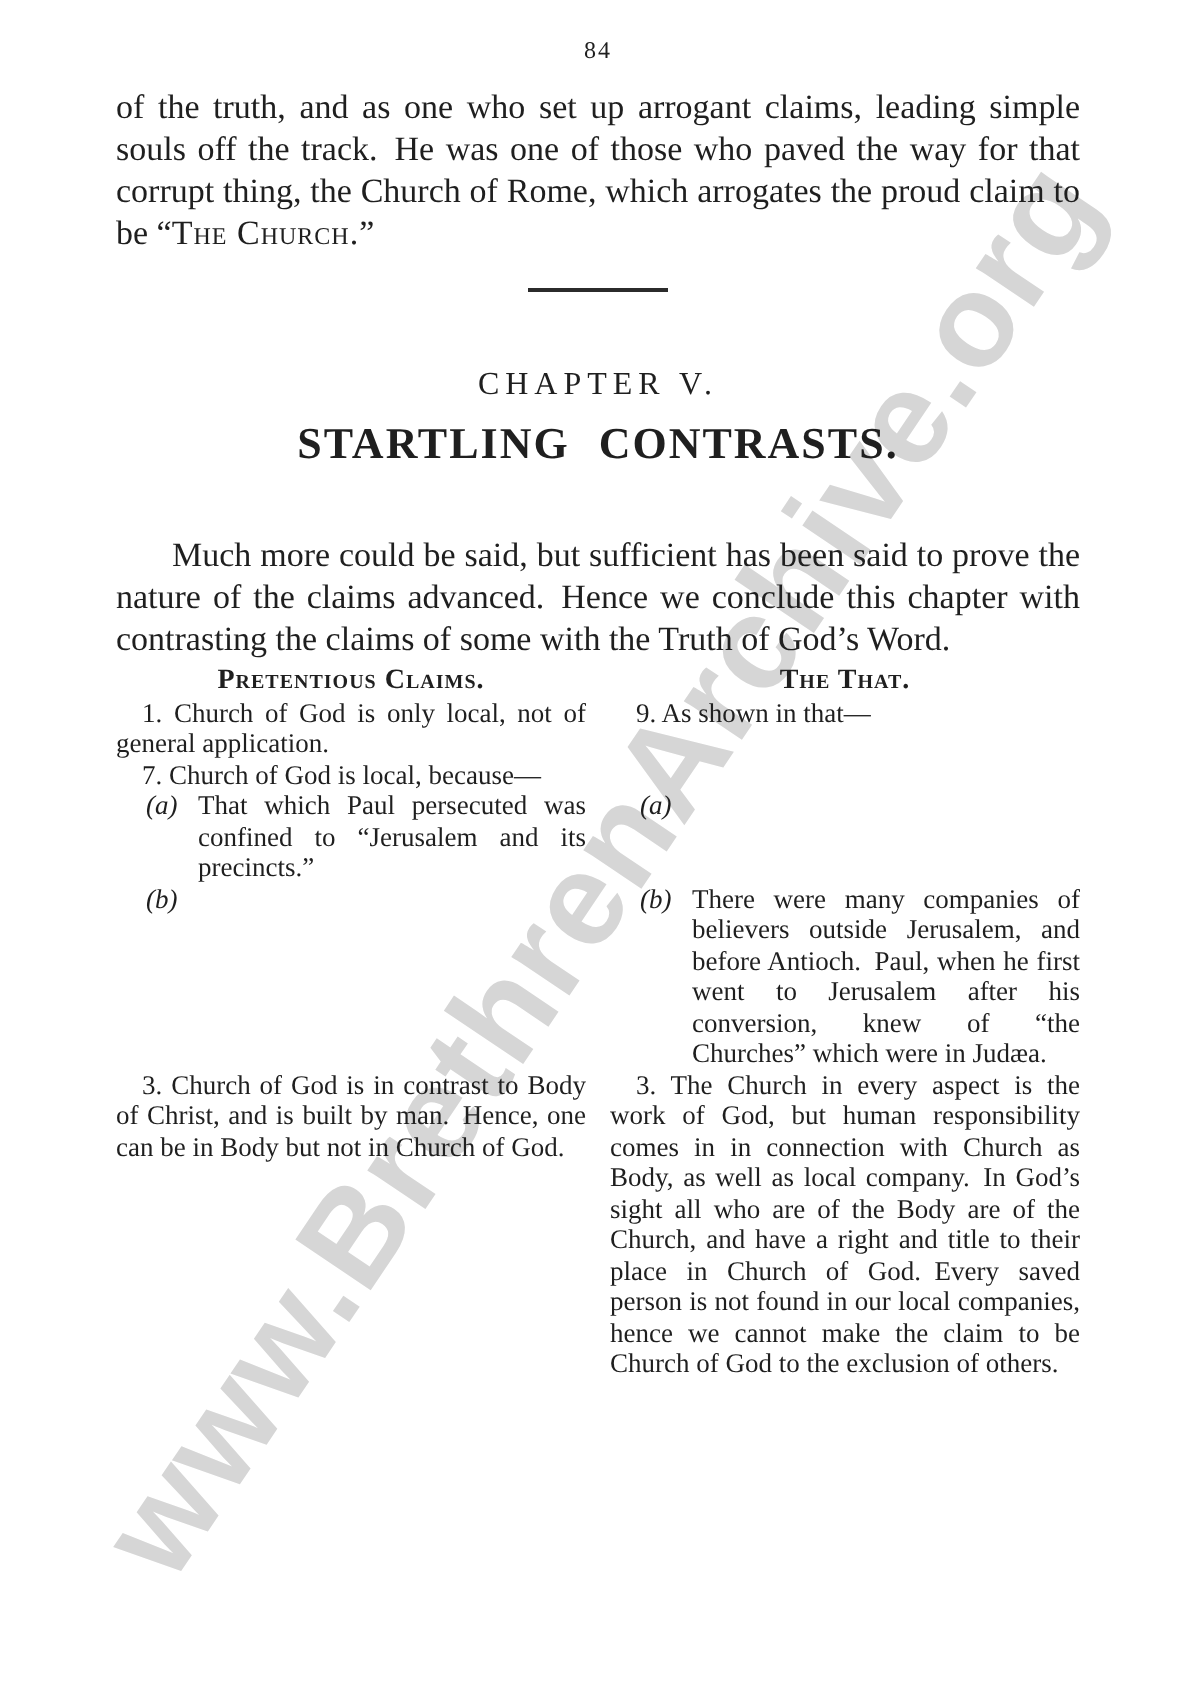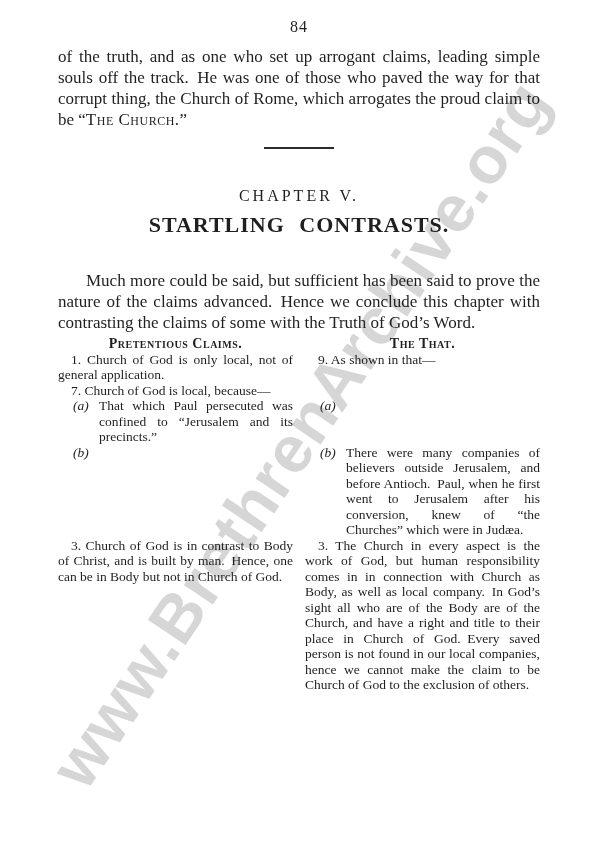--- a/index.html
+++ b/index.html
@@ -9,21 +9,21 @@
     font-family:"Liberation Serif", serif;
   }
   .watermark {
     position:absolute; left:50%; top:434px;
     transform:translate(-50%,-50%) rotate(-56deg);
     font-family:"Liberation Sans", sans-serif; font-weight:bold;
     font-size:66px; letter-spacing:1px; color:#d6d6d6;
     white-space:nowrap; z-index:0; user-select:none;
   }
   .content { position:relative; z-index:1; padding:0 60px 0 58px; }
-  .folio { text-align:center; padding-top:18px; font-size:16px; letter-spacing:1px; }
+  .folio { text-align:center; padding-top:18px; font-size:12px; letter-spacing:1px; }
   .body-text {
     font-size:17px; line-height:21px; text-align:justify;
     margin:0; margin-top:10px;
   }
   .sc { font-variant:small-caps; letter-spacing:0.5px; }
   .section-rule {
     width:70px; height:2px; background:#2b2b2b; border:none;
     margin:17px auto 0 auto;
   }
   .chapter-label {

